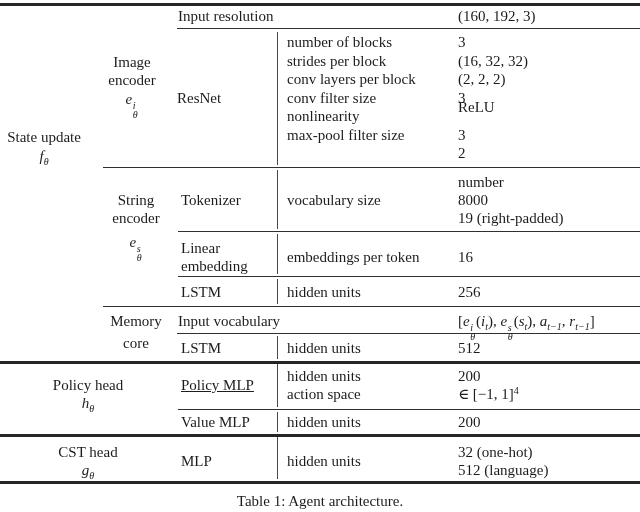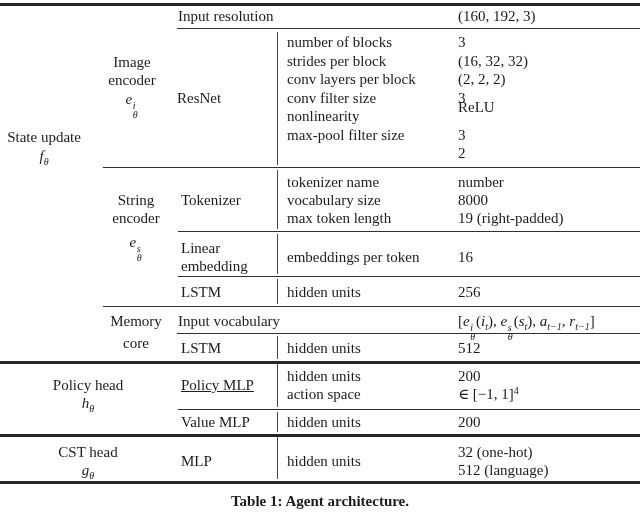--- a/index.html
+++ b/index.html
@@ -88,23 +88,21 @@
   <span class="t" style="left:287px;top:126px;">max-pool filter size</span>
   <span class="t" style="left:458px;top:33px;">3</span>
   <span class="t" style="left:458px;top:52px;">(16, 32, 32)</span>
   <span class="t" style="left:458px;top:70px;">(2, 2, 2)</span>
   <span class="t" style="left:458px;top:89px;">3</span>
   <span class="t" style="left:458px;top:98px;">ReLU</span>
   <span class="t" style="left:458px;top:126px;">3</span>
   <span class="t" style="left:458px;top:144px;">2</span>
 
   <span class="t" style="left:181px;top:191px;">Tokenizer</span>
-  <span class="t" style="left:287px;top:173px;">tokenizer name</span>
   <span class="t" style="left:287px;top:191px;">vocabulary size</span>
-  <span class="t" style="left:287px;top:209px;">max token length</span>
   <span class="t" style="left:458px;top:173px;">number</span>
   <span class="t" style="left:458px;top:191px;">8000</span>
   <span class="t" style="left:458px;top:209px;">19 (right-padded)</span>
 
   <span class="t" style="left:181px;top:239px;">Linear</span>
   <span class="t" style="left:181px;top:257px;">embedding</span>
   <span class="t" style="left:287px;top:248px;">embeddings per token</span>
   <span class="t" style="left:458px;top:248px;">16</span>
 
   <span class="t" style="left:181px;top:283px;">LSTM</span>
@@ -132,15 +130,15 @@
 
   <span class="t" style="left:181px;top:413px;">Value MLP</span>
   <span class="t" style="left:287px;top:413px;">hidden units</span>
   <span class="t" style="left:458px;top:413px;">200</span>
 
   <span class="t" style="left:181px;top:452px;">MLP</span>
   <span class="t" style="left:287px;top:452px;">hidden units</span>
   <span class="t" style="left:458px;top:443px;">32 (one-hot)</span>
   <span class="t" style="left:458px;top:461px;">512 (language)</span>
 
-  <span class="t c caption" style="left:320px;top:492px;font-weight:bold;">Table 1: Agent architecture.</span>
+  <span class="t c caption" style="left:320px;top:492px;">Table 1: Agent architecture.</span>
 
 </div>
 
 </body></html>

